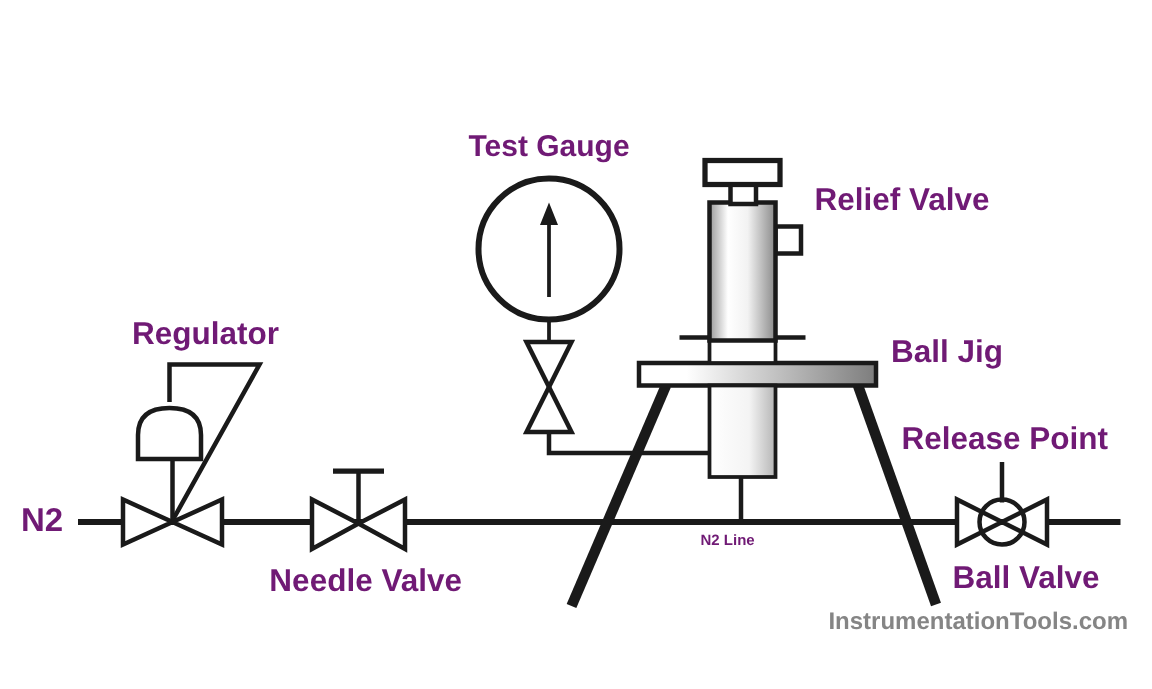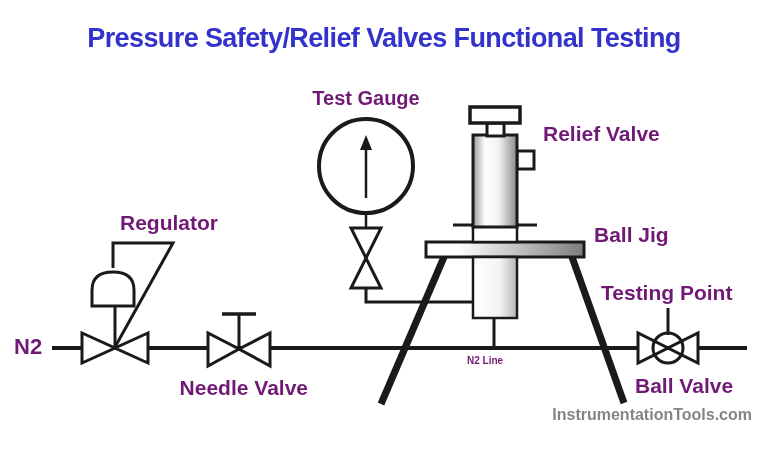--- a/index.html
+++ b/index.html
@@ -30,21 +30,21 @@
     left: 0;
     width: 100%;
     text-align: center;
     font-size: 27px;
     font-weight: bold;
     letter-spacing: -0.6px;
     color: var(--color-title, #3333cc);
   }
   .lbl-test-gauge   { left: 296px; top: 87px;  width: 140px; text-align: center; font-size: 20px; }
   .lbl-relief-valve { left: 543px; top: 122px; font-size: 21px; }
-  .lbl-regulator    { left: 80px;  top: 211px; width: 114px; text-align: left; font-size: 21px; margin-left: 40px; }
+  .lbl-regulator    { left: 80px;  top: 211px; width: 114px; text-align: center; font-size: 21px; }
   .lbl-test-jig     { left: 594px; top: 223px; font-size: 21px; }
   .lbl-release-point{ left: 601px; top: 281px; font-size: 21px; }
   .lbl-n2           { left: 14px;  top: 335px; font-size: 22px; }
   .lbl-needle-valve { left: 166px; top: 376px; width: 142px; text-align: right; font-size: 21px; }
   .lbl-n2-line      { left: 447px; top: 355px; font-size: 10px; margin-left: 20px; }
   .lbl-ball-valve   { left: 635px; top: 374px; font-size: 21px; }
   .watermark {
     position: absolute;
     top: 406px;
     right: 16px;
@@ -127,27 +127,26 @@
     </g>
 
     <g>
       <line x1="668" y1="308" x2="668" y2="335" stroke="currentColor" stroke-width="3"></line>
       <polygon points="638,333 638,363 668,348" fill="#ffffff" stroke="currentColor" stroke-width="3"></polygon>
       <polygon points="698,333 698,363 668,348" fill="#ffffff" stroke="currentColor" stroke-width="3"></polygon>
       <circle cx="668" cy="348" r="15" fill="none" stroke="currentColor" stroke-width="3"></circle>
     </g>
   </svg>
 
-  <div class="page-title">Pressure Safety/Relief Valves Functional Testing</div>
 
   <div class="lbl lbl-test-gauge">Test Gauge</div>
   <div class="lbl lbl-relief-valve">Relief Valve</div>
   <div class="lbl lbl-regulator">Regulator</div>
   <div class="lbl lbl-test-jig">Ball Jig</div>
-  <div class="lbl lbl-release-point">Testing Point</div>
+  <div class="lbl lbl-release-point">Release Point</div>
   <div class="lbl lbl-n2">N2</div>
   <div class="lbl lbl-needle-valve">Needle Valve</div>
   <div class="lbl lbl-n2-line">N2 Line</div>
   <div class="lbl lbl-ball-valve">Ball Valve</div>
 
   <div class="watermark">InstrumentationTools.com</div>
 
 </div>
 
 </body></html>

